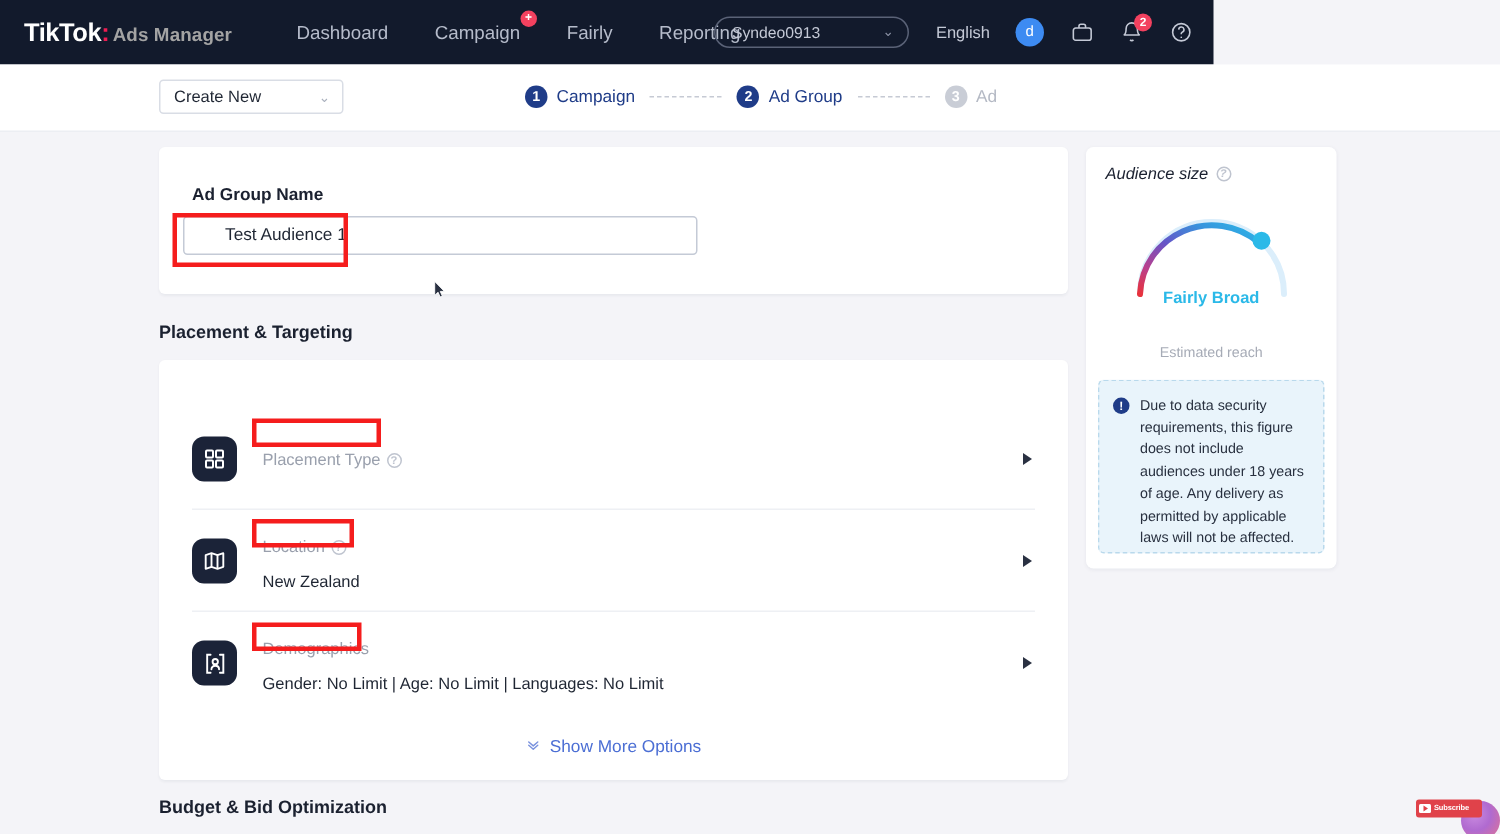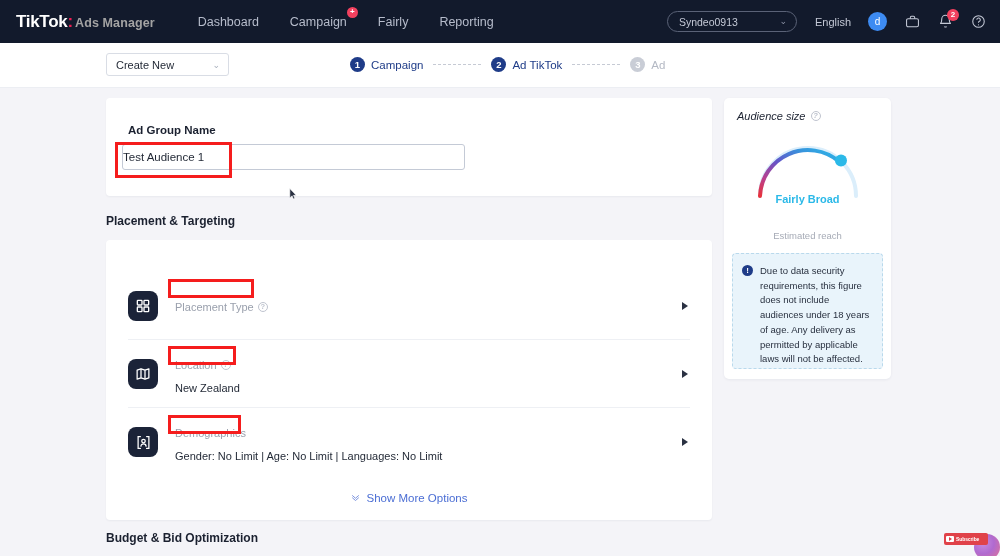--- a/index.html
+++ b/index.html
@@ -6,21 +6,21 @@
   html, body {
     width: 1000px; height: 556px;
     font-family: "Liberation Sans", sans-serif;
     background: #f4f4f8;
     overflow: hidden;
   }
   #page { position: relative; width: 1000px; height: 556px; background: #f4f4f8; }
 
   
   .topnav {
-    position: absolute; top: 0; left: 0; width: 1000px; height: 43px;
+    position: absolute; top: 0; left: 0; width: 809px; height: 43px;
     background: #121a2c; display: flex; align-items: center;
   }
   .logo-wrap { display: flex; align-items: baseline; margin-left: 16px; }
   .logo-tiktok { color: #fff; font-size: 17px; font-weight: bold; letter-spacing: -0.3px; }
   .logo-colon { color: #ee1d52; font-size: 17px; font-weight: bold; margin: 0 2px 0 0; }
   .logo-sub { color: #a3a3a3; font-size: 12.5px; font-weight: 700; letter-spacing: 0.1px; }
 
   .navlinks { display: flex; align-items: center; margin-left: 43px; }
   .navlink {
     position: relative; color: #b6bccb; font-size: 12.5px;
@@ -102,21 +102,21 @@
   #card-name { left: 106px; top: 98px; width: 606px; height: 98px; }
   #card-targeting { left: 106px; top: 240px; width: 606px; height: 280px; }
 
   .field-label {
     position: absolute; left: 22px; top: 26px;
     font-size: 11.5px; font-weight: bold; color: #1b2130;
   }
   .name-input {
     position: absolute; left: 16px; top: 46px; width: 343px; height: 26px;
     border: 1px solid #c4cad6; border-radius: 3px; background: #fff;
-    font-size: 11.5px; color: #1f2633; padding: 0 0;
+    font-size: 11.5px; color: #1f2633; padding: 0 27px;
     font-family: "Liberation Sans", sans-serif; outline: none;
   }
 
   .section-title {
     position: absolute; font-size: 12px; font-weight: bold; color: #1b2130;
   }
   #title-placement { left: 106px; top: 214px; }
   #title-budget { left: 106px; top: 531px; }
 
   .trow {
@@ -305,21 +305,21 @@
   </div>
 
   <div class="stepper">
     <div class="step">
       <span class="step-num on">1</span>
       <span class="step-label on">Campaign</span>
     </div>
     <div class="step-dots"></div>
     <div class="step">
       <span class="step-num on">2</span>
-      <span class="step-label on">Ad TikTok</span>
+      <span class="step-label on">Ad Group</span>
     </div>
     <div class="step-dots"></div>
     <div class="step">
       <span class="step-num off">3</span>
       <span class="step-label off">Ad</span>
     </div>
   </div>
 
   <div class="card" id="card-name">
     <div class="field-label">Ad Group Name</div>

